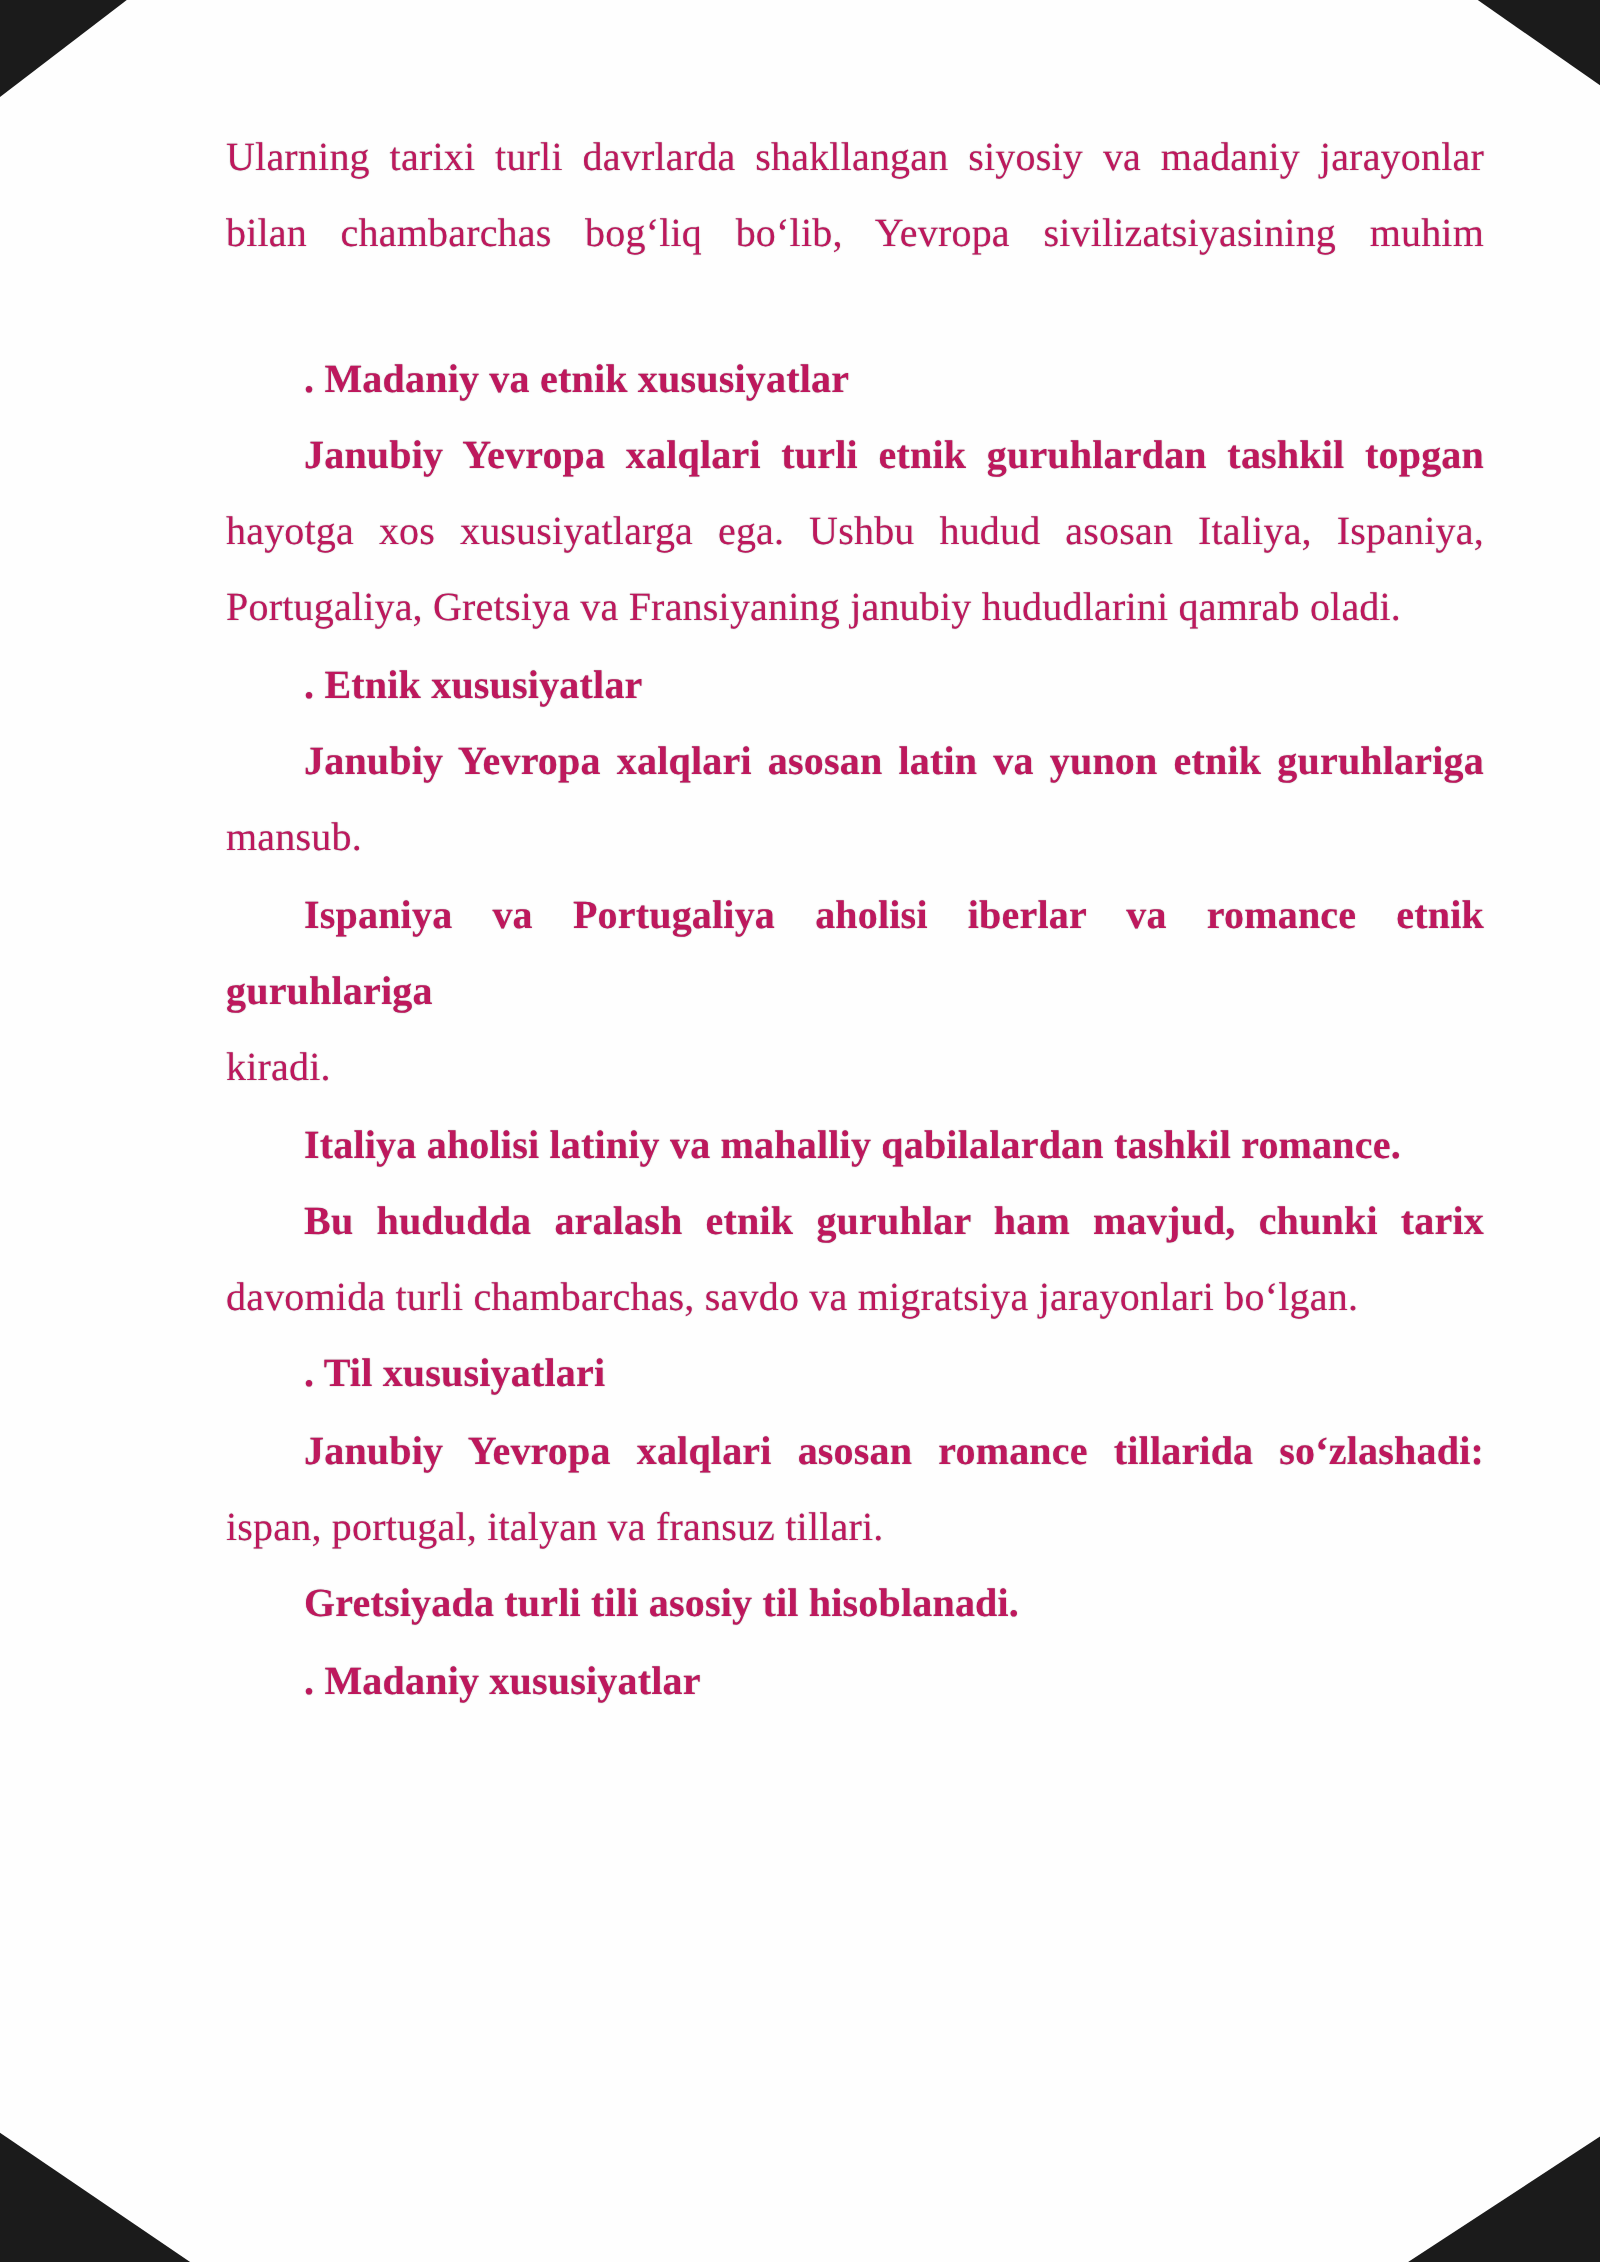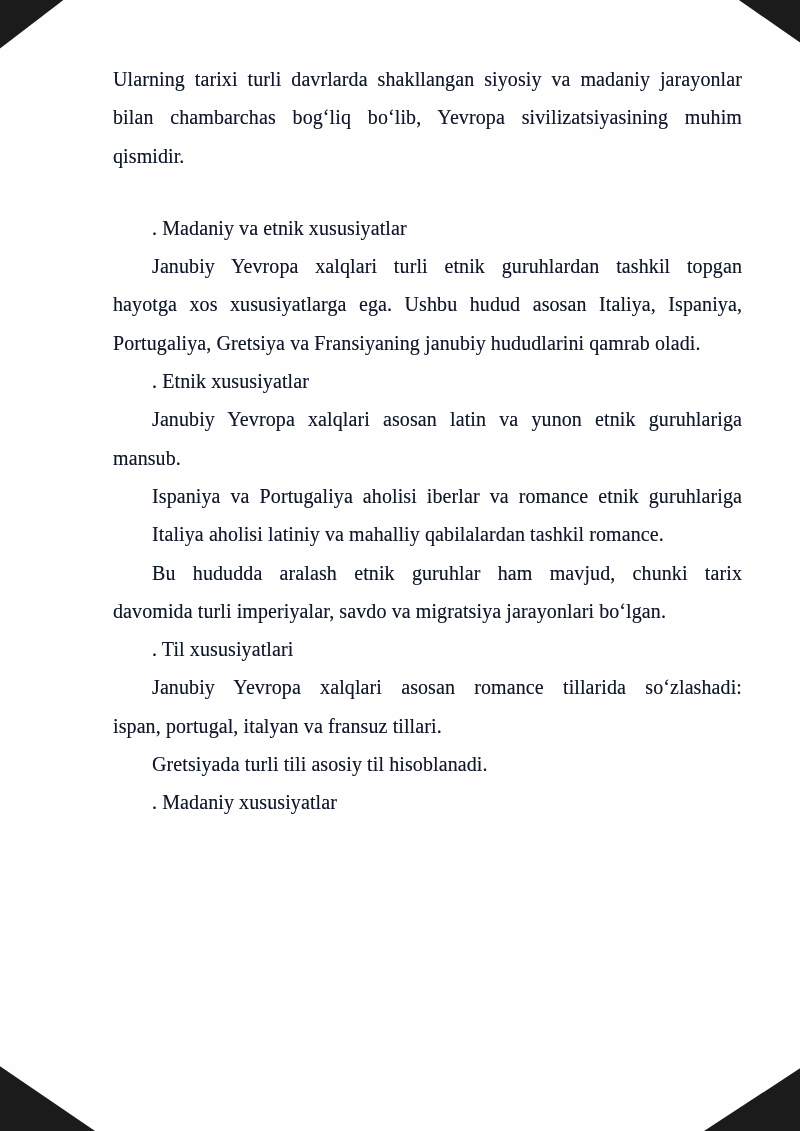--- a/index.html
+++ b/index.html
@@ -36,70 +36,70 @@
   .block.gap-after { margin-bottom: 34px; }
   .line {
     white-space: normal;
     text-align: left;
   }
   .line.just {
     text-align: justify;
     text-align-last: justify;
     text-justify: inter-word;
   }
-  .line.ind { text-indent: 39px; }
+  .line.ind { text-indent: 39px; font-weight: bold; }
   
   .corner {
     position: absolute;
     background: #1b1b1b;
     filter: blur(0.8px);
   }
   .corner.tl { left: -2px; top: -2px; width: 68px; height: 52px;
     clip-path: polygon(0 0, 100% 0, 0 100%); }
   .corner.tr { right: -2px; top: -2px; width: 66px; height: 46px;
     clip-path: polygon(0 0, 100% 0, 100% 100%); }
   .corner.bl { left: -2px; bottom: -2px; width: 100px; height: 68px;
     clip-path: polygon(0 0, 0 100%, 100% 100%); }
   .corner.br { right: -2px; bottom: -2px; width: 101px; height: 66px;
     clip-path: polygon(100% 0, 100% 100%, 0 100%); }
 </style>
 </head>
 <body>
 
 <div class="page" style="background: rgb(254, 254, 254);">
-  <div class="doc-text" style="color: #0f172a;">
+  <div class="doc-text" style="color: #be185d;">
       <div class="block gap-after">
         <div class="line just">Ularning tarixi turli davrlarda shakllangan siyosiy va madaniy jarayonlar</div>
         <div class="line just">bilan chambarchas bog‘liq bo‘lib, Yevropa sivilizatsiyasining muhim</div>
-        <div class="line">qismidir.</div>
       </div>
       <div class="block">
         <div class="line ind">. Madaniy va etnik xususiyatlar</div>
       </div>
       <div class="block">
         <div class="line just ind">Janubiy Yevropa xalqlari turli etnik guruhlardan tashkil topgan</div>
         <div class="line just">hayotga xos xususiyatlarga ega. Ushbu hudud asosan Italiya, Ispaniya,</div>
         <div class="line">Portugaliya, Gretsiya va Fransiyaning janubiy hududlarini qamrab oladi.</div>
       </div>
       <div class="block">
         <div class="line ind">. Etnik xususiyatlar</div>
       </div>
       <div class="block">
         <div class="line just ind">Janubiy Yevropa xalqlari asosan latin va yunon etnik guruhlariga</div>
         <div class="line">mansub.</div>
       </div>
       <div class="block">
         <div class="line just ind">Ispaniya va Portugaliya aholisi iberlar va romance etnik guruhlariga</div>
+        <div class="line">kiradi.</div>
       </div>
       <div class="block">
         <div class="line ind">Italiya aholisi latiniy va mahalliy qabilalardan tashkil romance.</div>
       </div>
       <div class="block">
         <div class="line just ind">Bu hududda aralash etnik guruhlar ham mavjud, chunki tarix</div>
-        <div class="line">davomida turli imperiyalar, savdo va migratsiya jarayonlari bo‘lgan.</div>
+        <div class="line">davomida turli chambarchas, savdo va migratsiya jarayonlari bo‘lgan.</div>
       </div>
       <div class="block">
         <div class="line ind">. Til xususiyatlari</div>
       </div>
       <div class="block">
         <div class="line just ind">Janubiy Yevropa xalqlari asosan romance tillarida so‘zlashadi:</div>
         <div class="line">ispan, portugal, italyan va fransuz tillari.</div>
       </div>
       <div class="block">
         <div class="line ind">Gretsiyada turli tili asosiy til hisoblanadi.</div>

